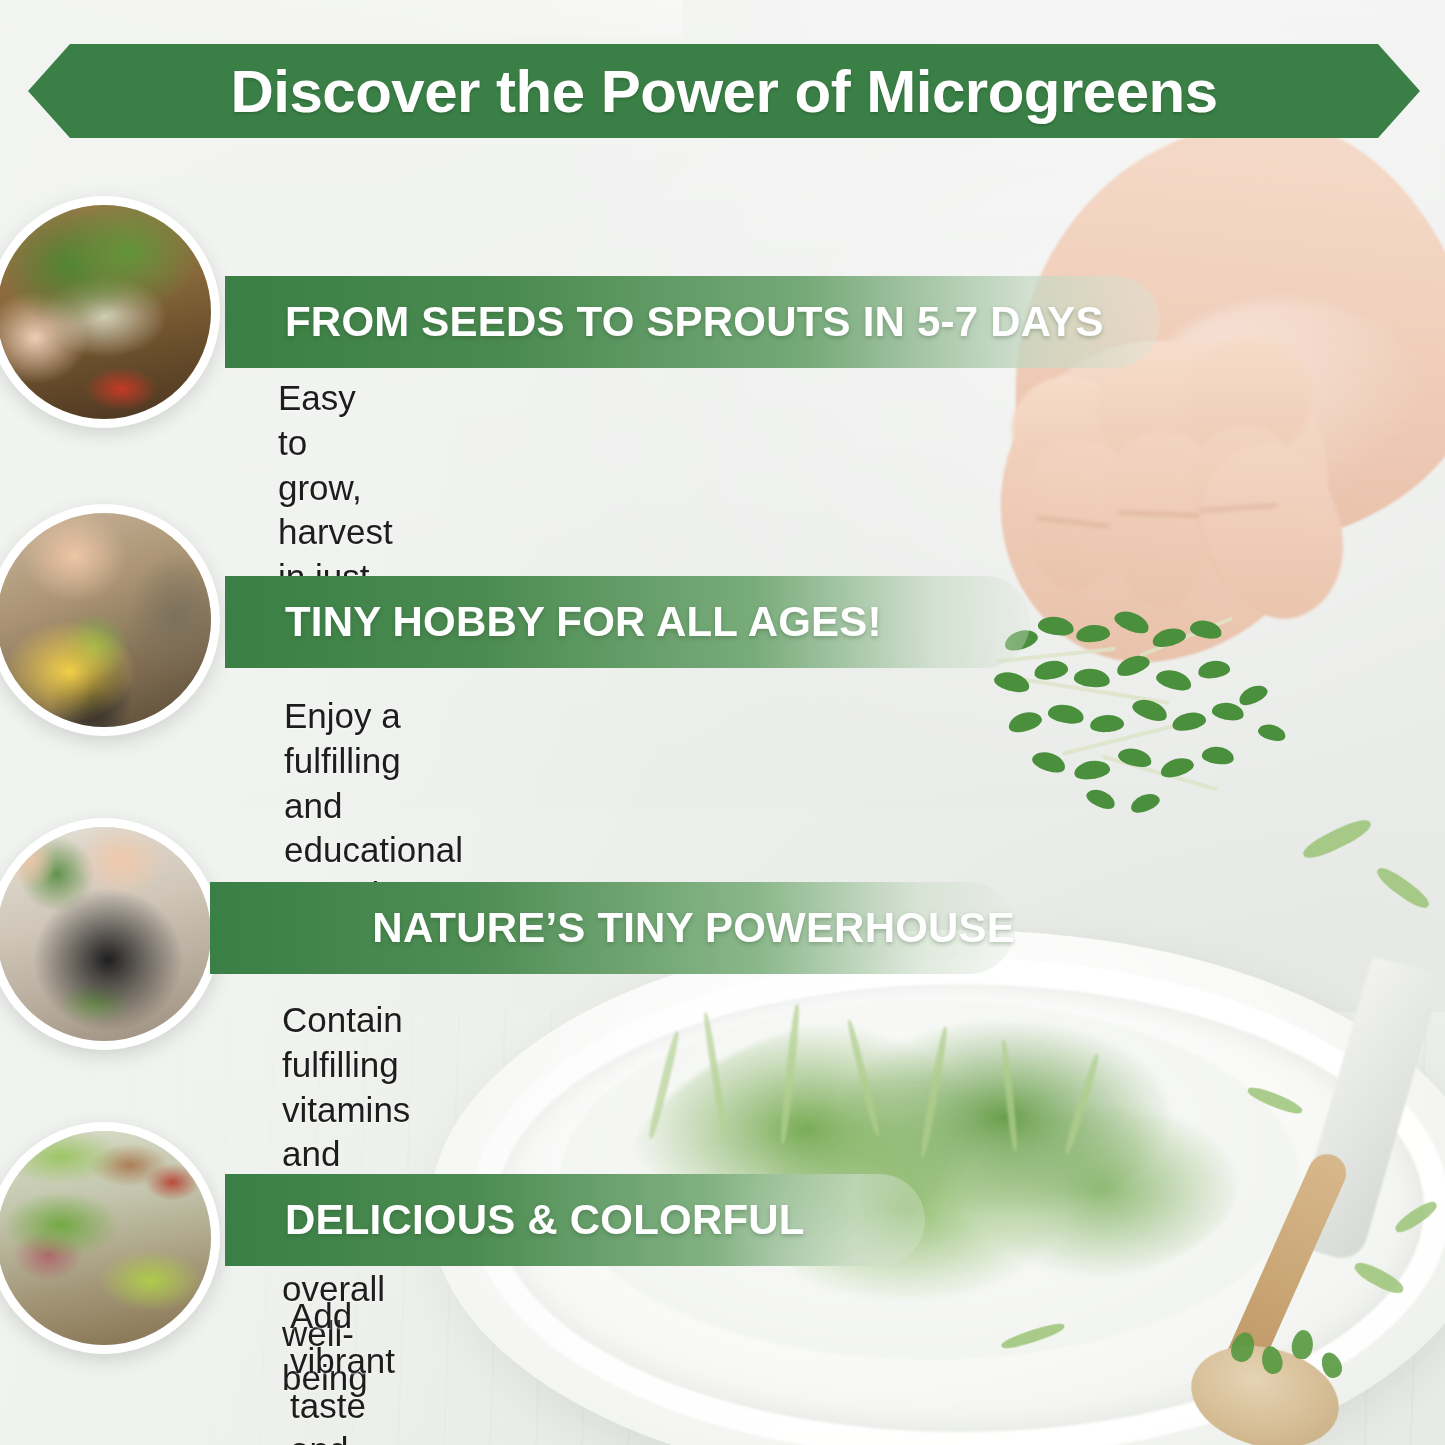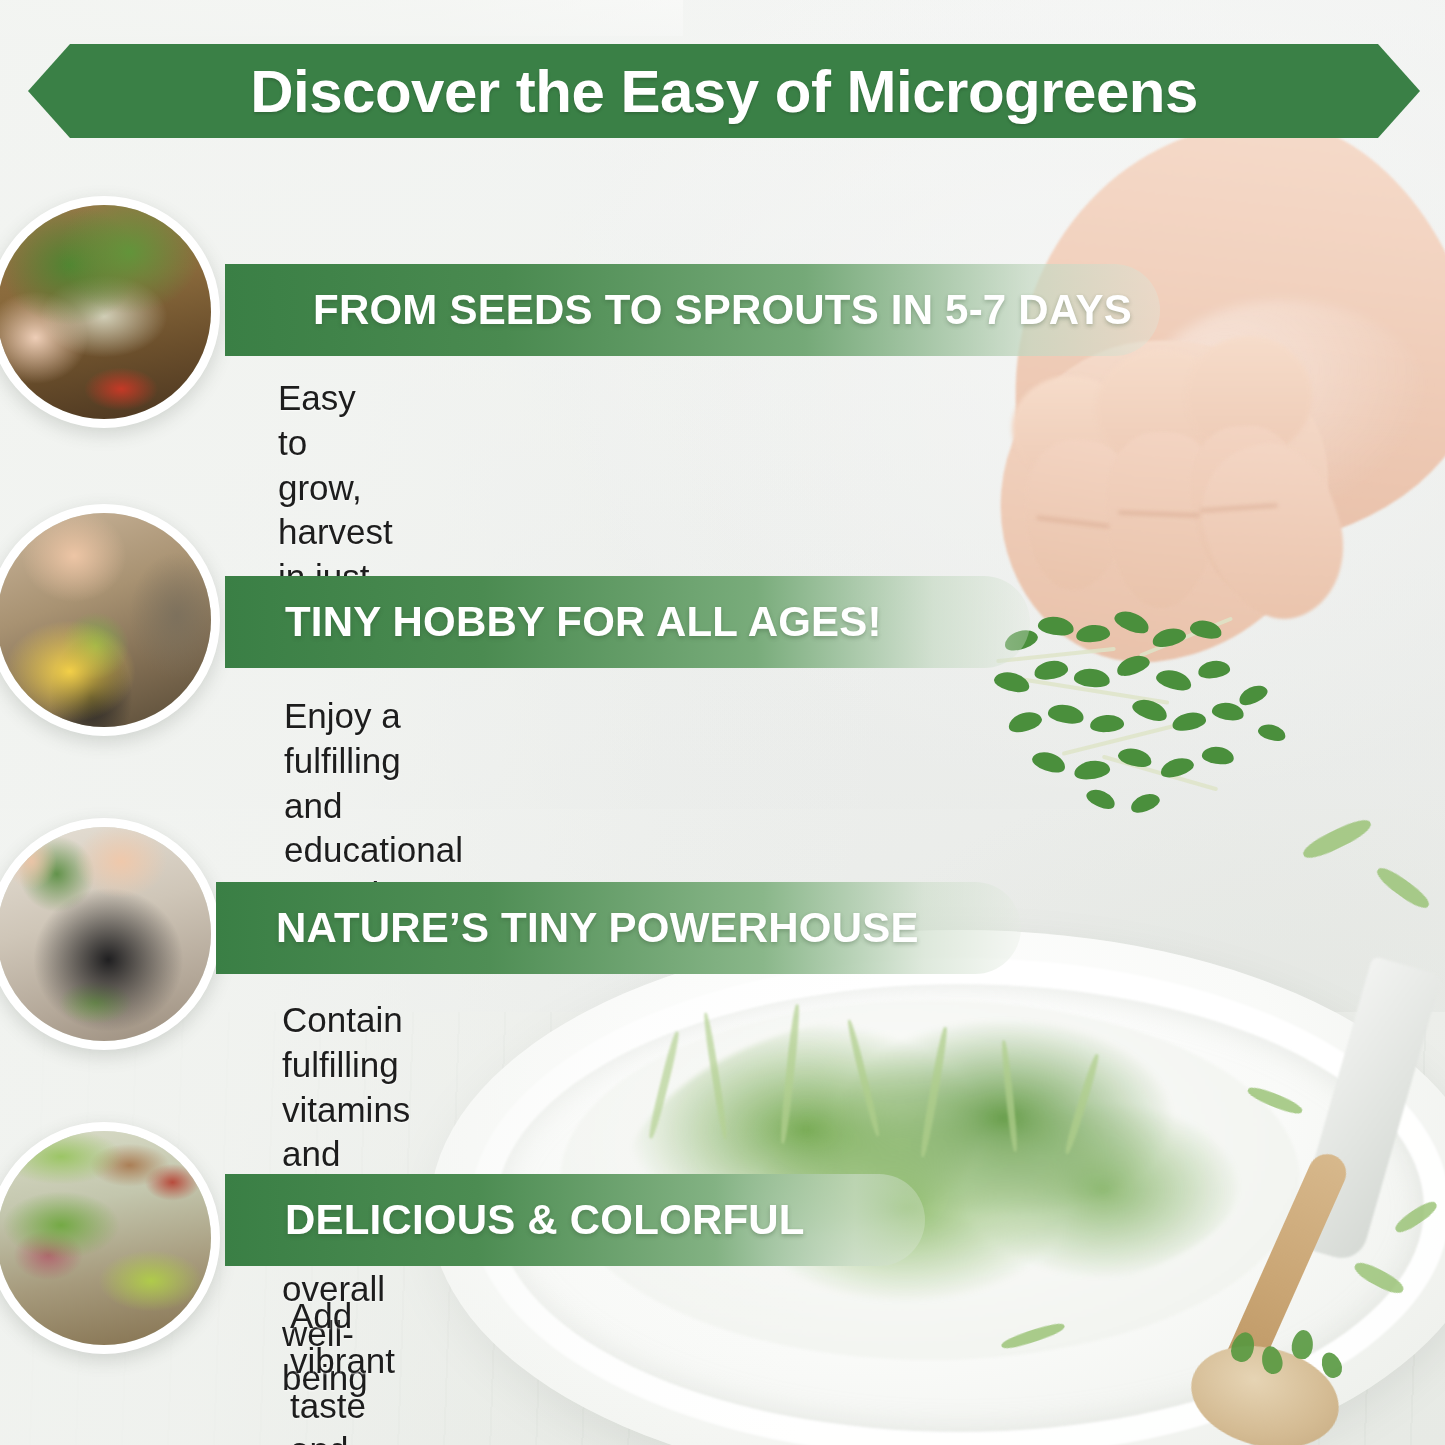--- a/index.html
+++ b/index.html
@@ -240,26 +240,26 @@
   .sub{
     position:absolute;
     color:#1d1d1d;
     font-size:35px;
     line-height:1.28;
     white-space:pre-line;
     text-shadow:0 1px 2px rgba(255,255,255,.75);
   }
 
   
-  .bar1{ left:225px; top:68px;  width:935px;
-         background:linear-gradient(90deg,#3a7f45 0%,#4a8a50 30%,#75a978 62%,rgba(196,216,194,.72) 86%,rgba(222,232,220,.35) 100%);justify-content:center; }
+  .bar1{ left:225px; top:80px;  width:935px;
+         background:linear-gradient(90deg,#3a7f45 0%,#4a8a50 30%,#75a978 62%,rgba(196,216,194,.72) 86%,rgba(222,232,220,.35) 100%); }
   .bar2{ left:225px; top:72px;  width:805px;
          background:linear-gradient(90deg,#3a7f45 0%,#4b8b51 32%,#79ac7b 66%,rgba(198,218,196,.70) 88%,rgba(224,233,221,.32) 100%); }
-  .bar3{ left:216px; top:64px;  width:805px;
-         background:linear-gradient(90deg,#3a7f45 0%,#4f8e55 34%,#8ab78a 68%,rgba(206,222,203,.66) 88%,rgba(228,235,225,.30) 100%); }
+  .bar3{ left:210px; top:64px;  width:805px;
+         background:linear-gradient(90deg,#3a7f45 0%,#4f8e55 34%,#8ab78a 68%,rgba(206,222,203,.66) 88%,rgba(228,235,225,.30) 100%);justify-content:flex-end; }
   .bar4{ left:225px; top:52px;  width:700px;
          background:linear-gradient(90deg,#3a7f45 0%,#4c8c52 36%,#83b283 70%,rgba(202,220,200,.68) 90%,rgba(226,234,223,.30) 100%); }
 
   .sub1{ left:278px; top:180px; }
   .sub2{ left:284px; top:190px; }
   .sub3{ left:282px; top:180px; }
   .sub4{ left:290px; top:172px; }
 </style>
 </head>
 <body>
@@ -343,21 +343,21 @@
     <div class="sprout" style="left:212px;top:152px; width:32px;height:17px;transform:rotate(7deg);"></div>
     <div class="sprout" style="left:96px; top:196px; width:30px;height:16px;transform:rotate(24deg);"></div>
     <div class="sprout" style="left:140px;top:200px; width:30px;height:16px;transform:rotate(-21deg);"></div>
     <div class="sprout" style="left:248px;top:92px;  width:30px;height:16px;transform:rotate(-25deg);"></div>
     <div class="sprout" style="left:268px;top:130px; width:28px;height:15px;transform:rotate(15deg);"></div>
   </div>
 
   <div class="veil"></div>
 
   <div class="banner">
-    <div class="banner-title">Discover the Easy of Microgreens</div>
+    <div class="banner-title">Discover the Power of Microgreens</div>
   </div>
 
   <div class="feature f-row1">
     <div class="thumb-circle">
       <div class="thumb-art" style="background:
              radial-gradient(ellipse 46% 40% at 62% 22%, rgba(96,150,58,.95), rgba(96,150,58,0) 72%),
              radial-gradient(ellipse 44% 38% at 34% 28%, rgba(74,134,48,.92), rgba(74,134,48,0) 74%),
              radial-gradient(ellipse 40% 26% at 50% 52%, rgba(224,226,206,.85), rgba(224,226,206,0) 74%),
              radial-gradient(ellipse 34% 30% at 18% 62%, rgba(244,212,190,.95), rgba(244,212,190,0) 72%),
              radial-gradient(ellipse 24% 14% at 58% 86%, rgba(206,56,38,.92), rgba(206,56,38,0) 72%),

